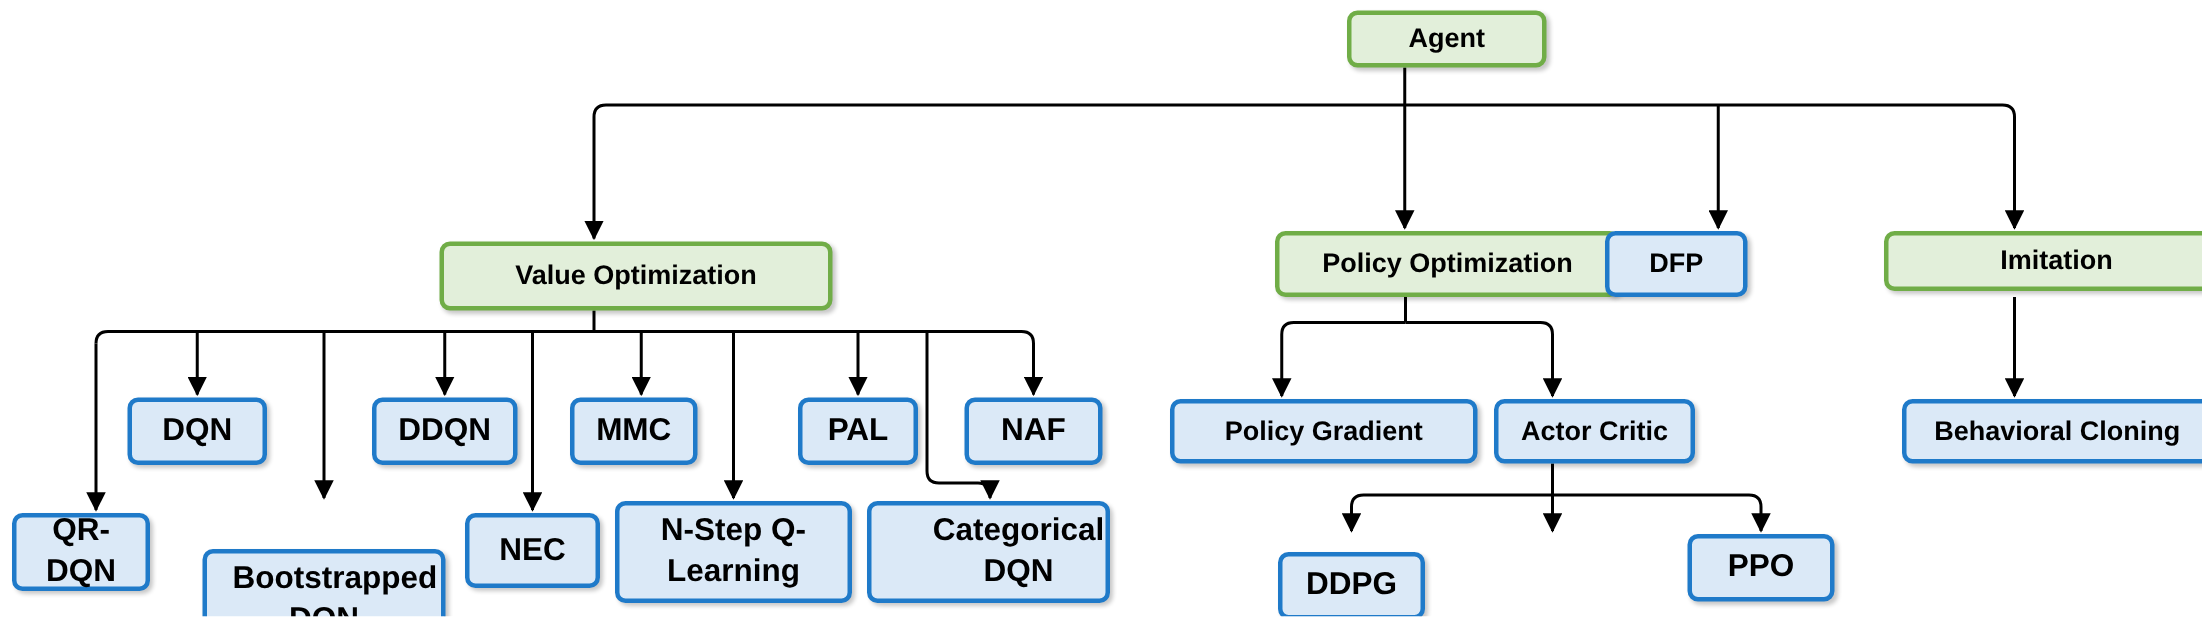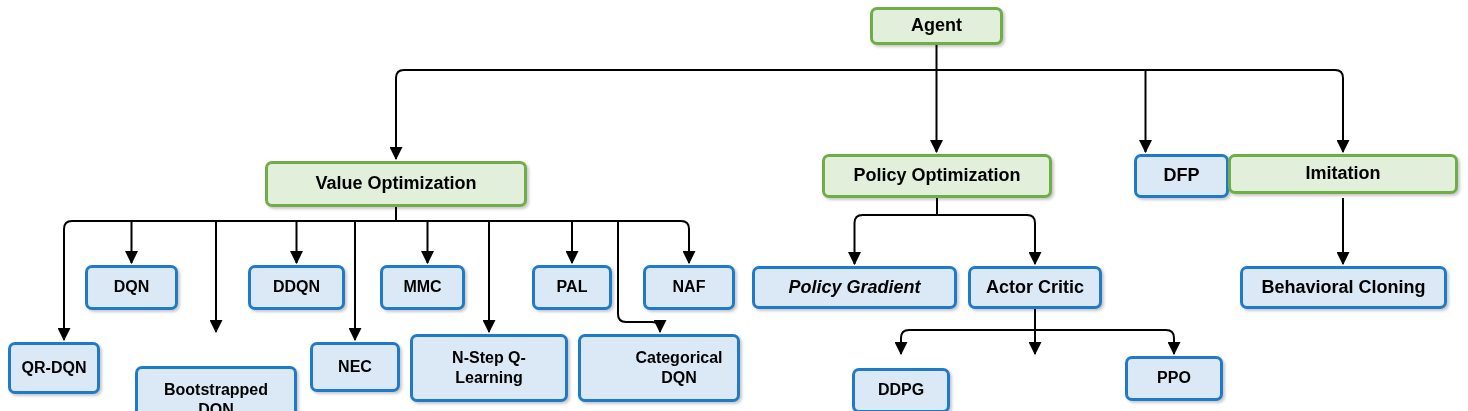--- a/index.html
+++ b/index.html
@@ -32,23 +32,23 @@
     line-height: 1.28;
   }
   .node.green {
     background: var(--green-fill, #e2efda);
     border: 3px solid var(--green-border, #70ad47);
     font-size: 18px;
   }
   .node.blue {
     background: var(--blue-fill, #dbe9f7);
     border: 3px solid var(--blue-border, #1f7ac9);
-    font-size: 16px;
+    font-size: 21px;
   }
-  .node.lvl1 { font-size: 18px; }
+  .node.lvl1 { font-size: 18px; margin-left: 28px; }
   .node .lbl { display: inline-block; padding: 0 4px; }
   .node.w2 .lbl { max-width: 122px; }
 </style>
 </head>
 <body>
 
 <div id="stage" style="--green-fill: #e2efda; --green-border: #70ad47; --blue-fill: #dbe9f7; --blue-border: #1f7ac9;">
 
   <svg id="wires" viewBox="0 0 1468 411" xmlns="http://www.w3.org/2000/svg">
     <defs>
@@ -94,21 +94,21 @@
   <div class="node green lvl1" style="left:870px; top:7px; width:133px; height:38px;">
     <span class="lbl">Agent</span>
   </div>
 
   <div class="node green lvl1" style="left:265px; top:161px; width:262px; height:46px;">
     <span class="lbl">Value Optimization</span>
   </div>
   <div class="node green lvl1" style="left:822px; top:154px; width:230px; height:44px;">
     <span class="lbl">Policy Optimization</span>
   </div>
-  <div class="node blue lvl1" style="left:1134px; top:154px; width:95px; height:44px;">
+  <div class="node blue lvl1" style="left:1042px; top:154px; width:95px; height:44px;">
     <span class="lbl">DFP</span>
   </div>
   <div class="node green lvl1" style="left:1228px; top:154px; width:230px; height:40px;">
     <span class="lbl">Imitation</span>
   </div>
 
   <div class="node blue" style="left:85px; top:265px; width:93px; height:45px;">
     <span class="lbl">DQN</span>
   </div>
   <div class="node blue" style="left:248px; top:265px; width:97px; height:45px;">
@@ -133,21 +133,21 @@
   <div class="node blue" style="left:310px; top:342px; width:90px; height:50px;">
     <span class="lbl">NEC</span>
   </div>
   <div class="node blue w2" style="left:410px; top:334px; width:158px; height:68px;">
     <span class="lbl">N-Step Q-Learning</span>
   </div>
   <div class="node blue w2" style="left:578px; top:334px; width:162px; height:68px;padding-left:40px;">
     <span class="lbl">Categorical DQN</span>
   </div>
 
-  <div class="node blue lvl1" style="left:752px; top:266px; width:205px; height:43px;font-style:italic;">
+  <div class="node blue lvl1" style="left:752px; top:266px; width:205px; height:43px;">
     <span class="lbl">Policy Gradient</span>
   </div>
   <div class="node blue lvl1" style="left:968px; top:266px; width:134px; height:43px;">
     <span class="lbl">Actor Critic</span>
   </div>
 
   <div class="node blue" style="left:852px; top:368px; width:98px; height:45px;">
     <span class="lbl">DDPG</span>
   </div>
   <div class="node blue" style="left:1125px; top:356px; width:98px; height:45px;">

